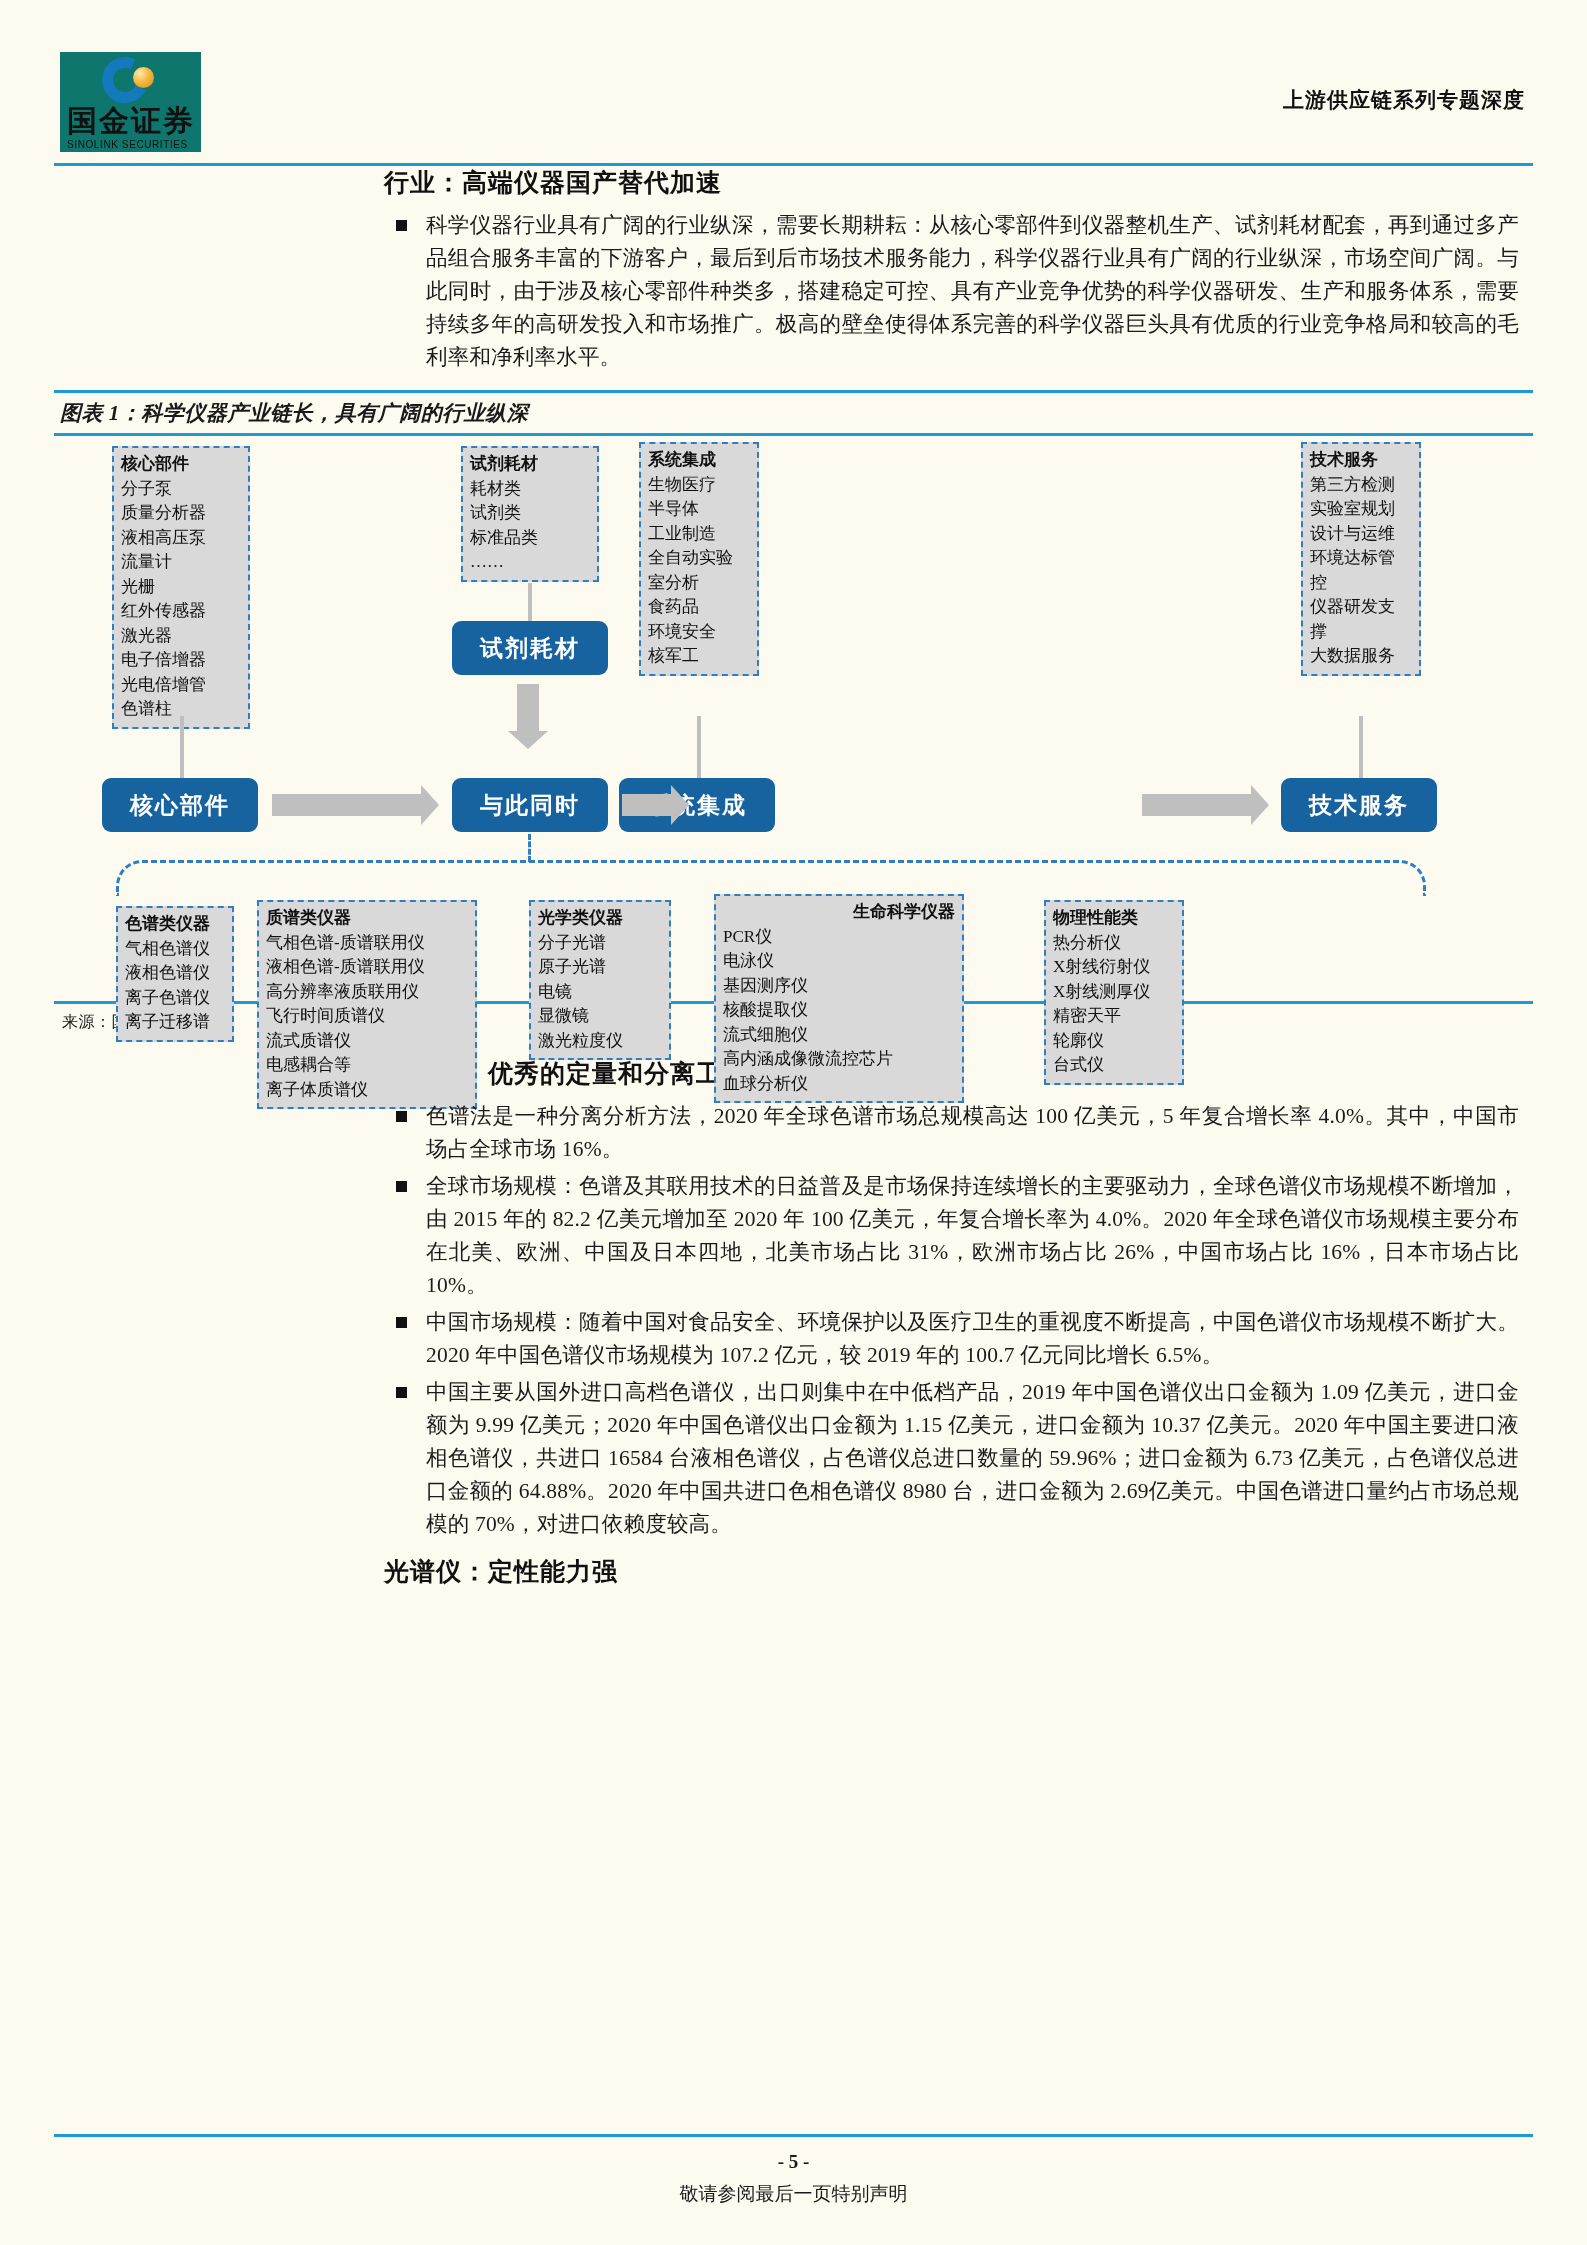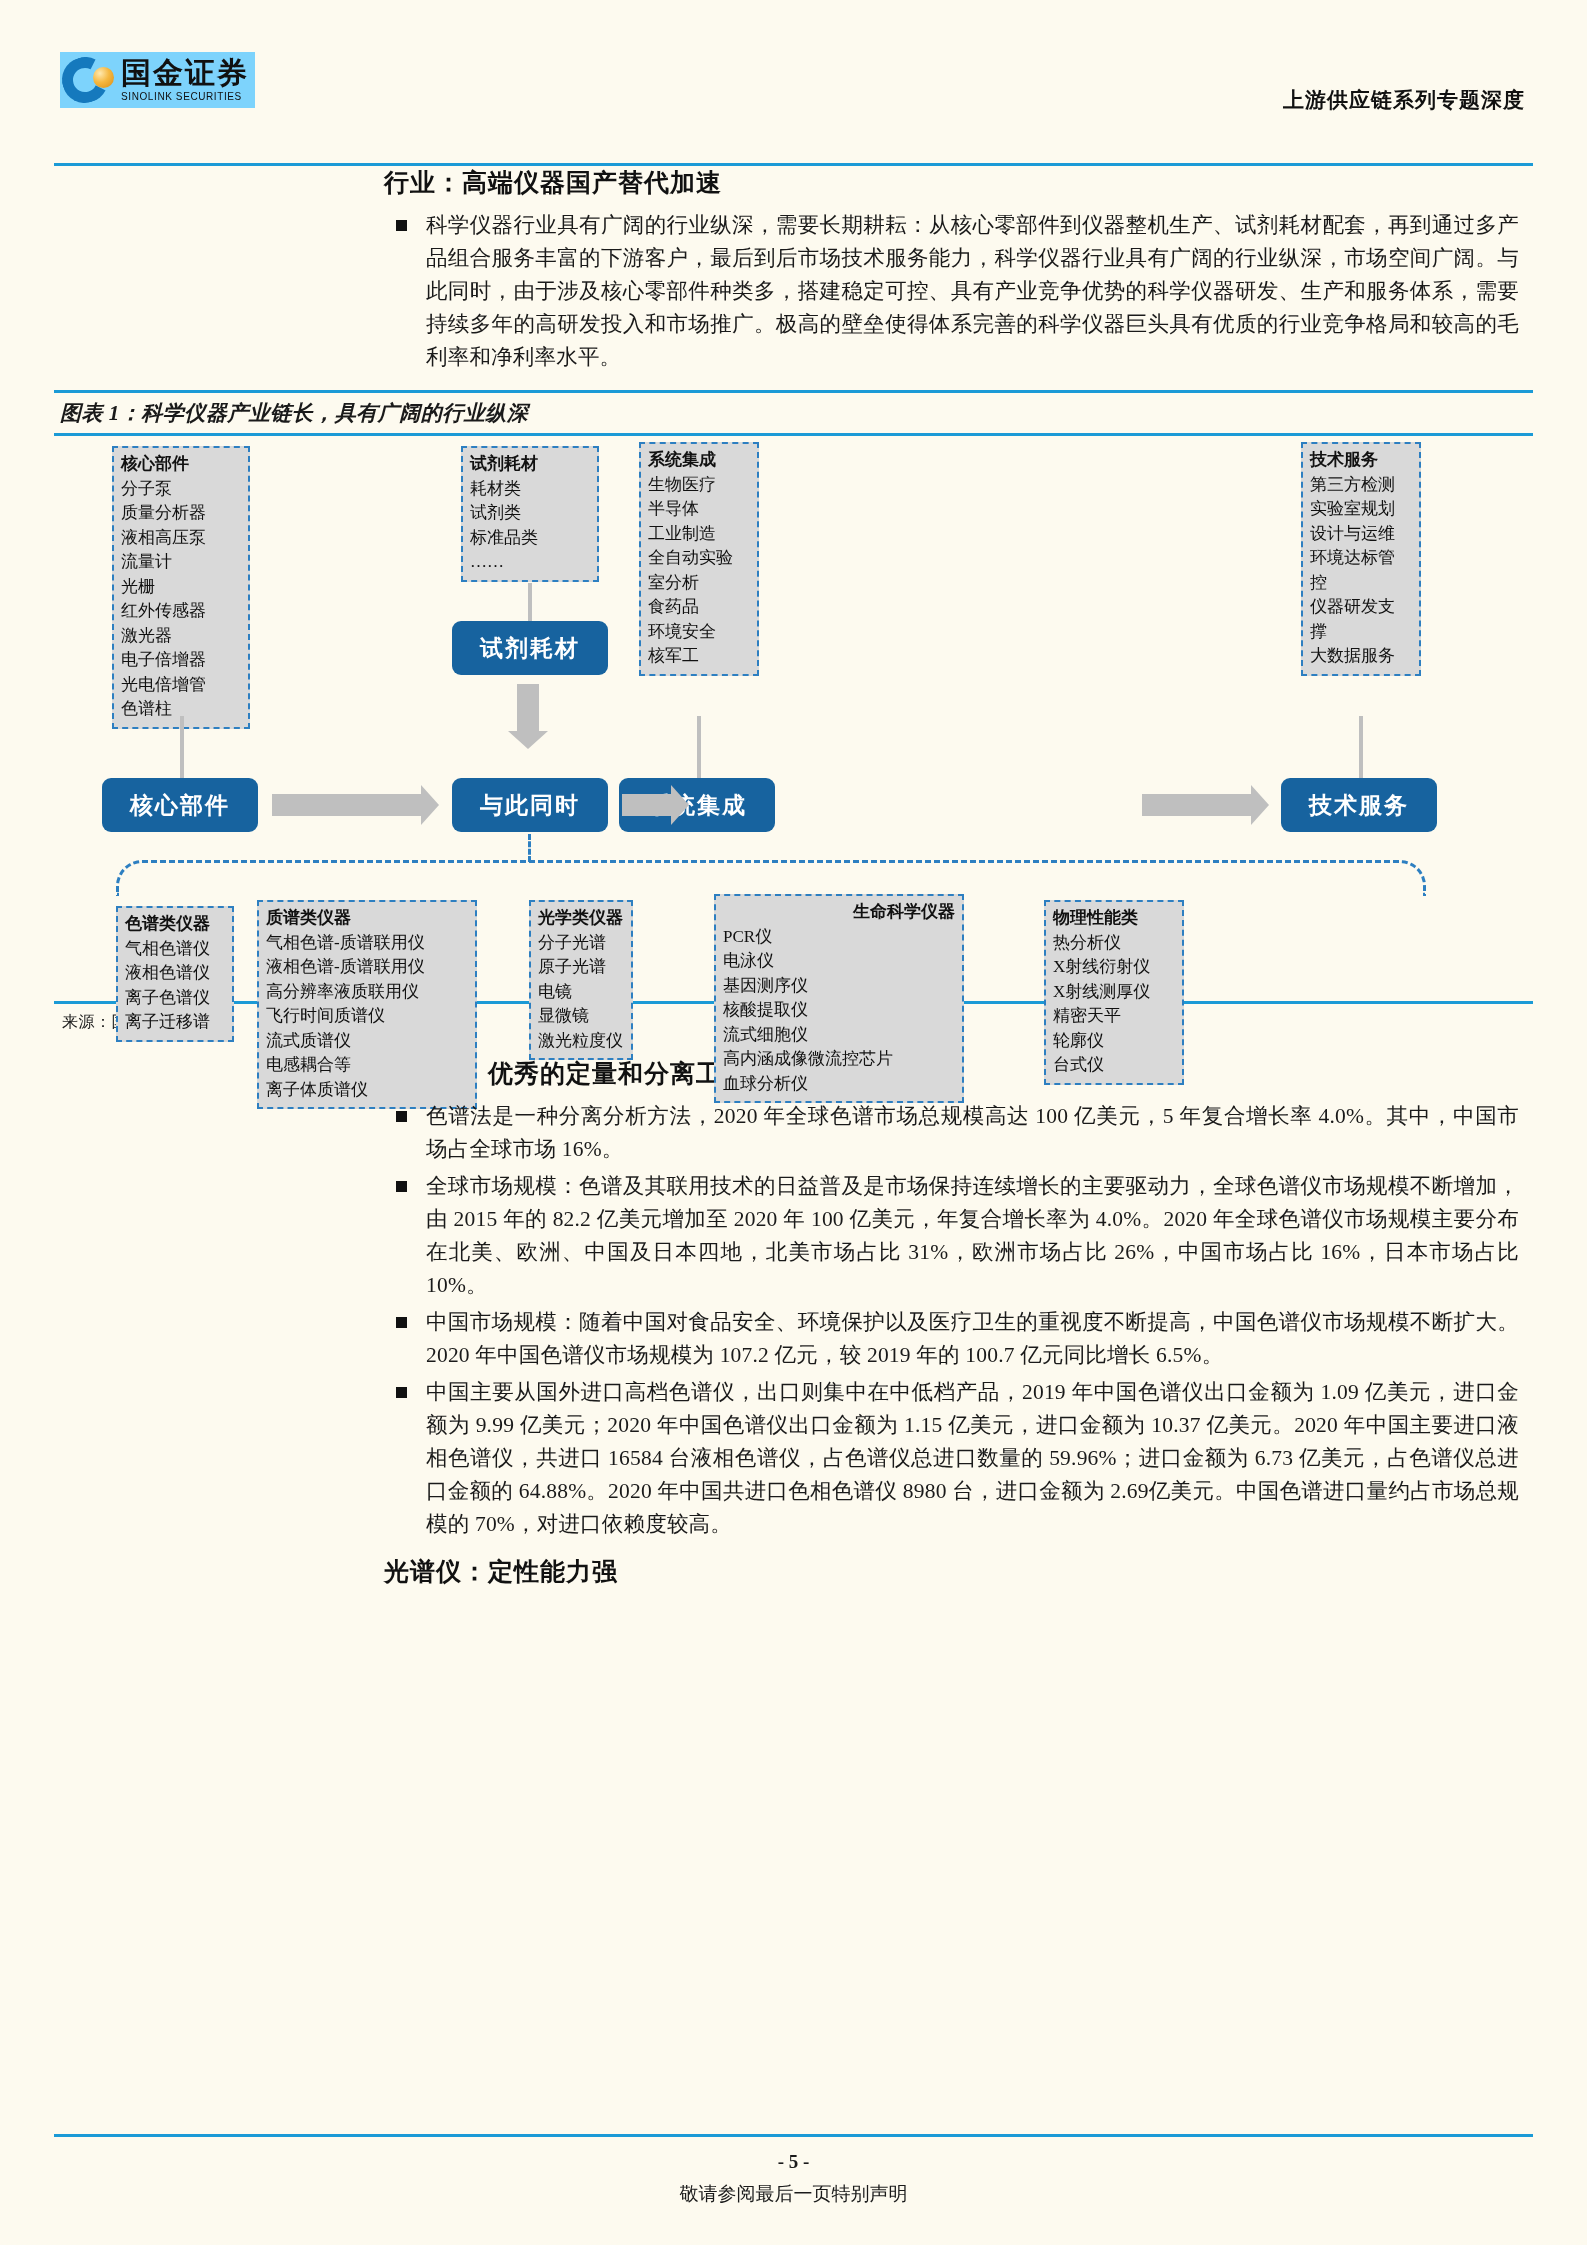--- a/index.html
+++ b/index.html
@@ -27,22 +27,23 @@
   .header {
     position: relative;
     height: 118px;
   }
   .logo {
     position: absolute;
     left: 6px;
     top: 52px;
     display: flex;
     align-items: center;
-    background: #7dd3fc;
+    background: #0f766e;
     padding: 2px 6px 2px 2px;
+    flex-direction: column;
   }
   .logo-mark {
     position: relative;
     width: 54px;
     height: 52px;
     flex: none;
   }
   .logo-mark .ring {
     position: absolute;
     left: 0; top: 3px;
@@ -387,21 +388,21 @@
           <span class="bt">质谱类仪器</span>
           <span class="li">气相色谱-质谱联用仪</span>
           <span class="li">液相色谱-质谱联用仪</span>
           <span class="li">高分辨率液质联用仪</span>
           <span class="li">飞行时间质谱仪</span>
           <span class="li">流式质谱仪</span>
           <span class="li">电感耦合等</span>
           <span class="li">离子体质谱仪</span>
         </div>
 
-        <div class="dbox" style="left:475px; top:464px; width:104px;">
+        <div class="dbox" style="left:475px; top:464px; width:142px;">
           <span class="bt">光学类仪器</span>
           <span class="li">分子光谱</span>
           <span class="li">原子光谱</span>
           <span class="li">电镜</span>
           <span class="li">显微镜</span>
           <span class="li">激光粒度仪</span>
         </div>
 
         <div class="dbox" style="left:660px; top:458px; width:250px;">
           <span class="bt center">生命科学仪器</span>

